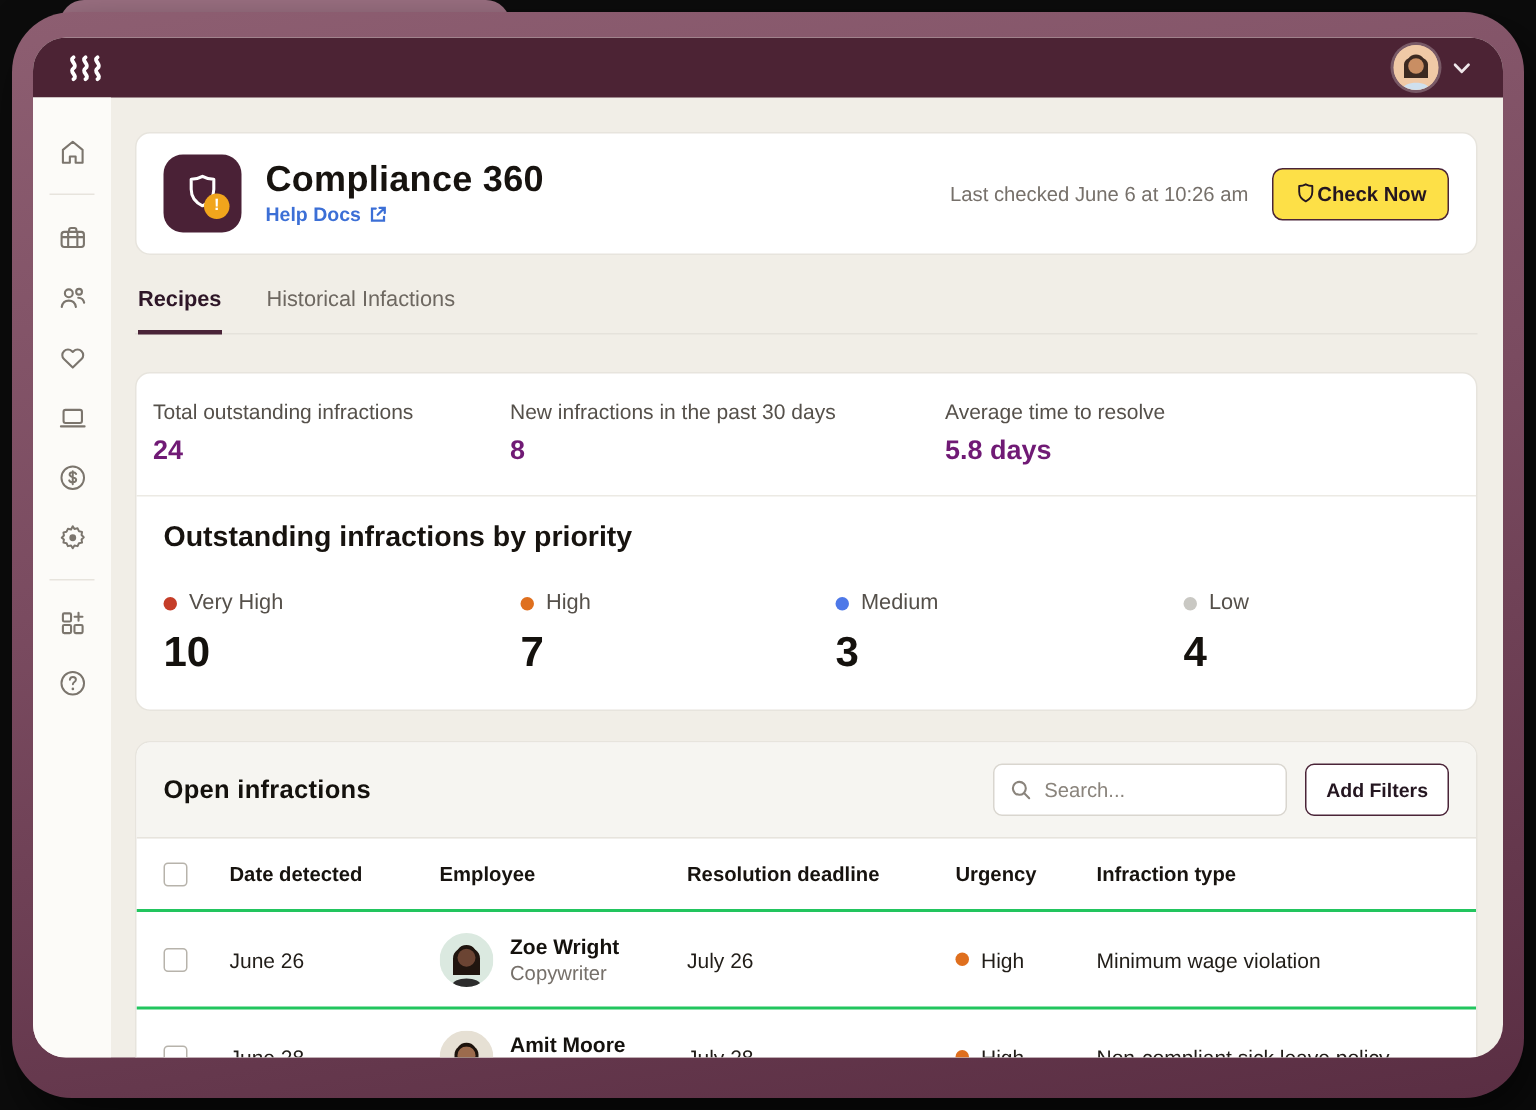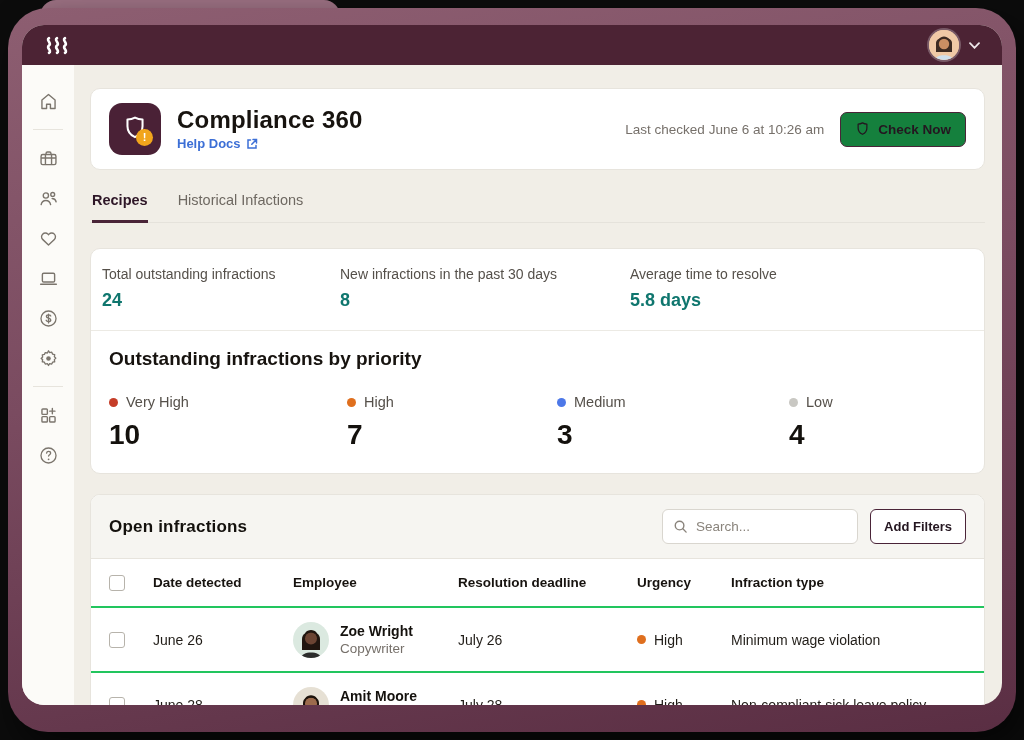--- a/index.html
+++ b/index.html
@@ -78,43 +78,43 @@
   }
   .title-block { flex:1; min-width:0; }
   .page-title { font-size:24px; font-weight:bold; color:#17130f; letter-spacing:.2px; }
   .help-link {
     display:inline-flex; align-items:center; gap:5px;
     color:#3c6fd6; font-size:13px; font-weight:bold; cursor:pointer; text-decoration:none;
   }
   .header-right { display:flex; align-items:center; gap:16px;justify-content:center; }
   .last-checked { color:#76706a; font-size:13.5px; }
   .btn-outline {
-    display:inline-flex; align-items:center; gap:8px;
-    background:#15803d; border:1.5px solid #4a2438; border-radius:7px;
+    display:inline-flex; align-items:center; 
+    background:#fde047; border:1.5px solid #4a2438; border-radius:7px;
     padding:8px 14px; font-size:13.5px; font-weight:bold; color:#241620;
     cursor:pointer; font-family:inherit;
   }
   
   .tabs {
     margin-top:22px; display:flex; gap:30px;
     border-bottom:1px solid #e5e2db; padding:0 2px;
   }
   .tab {
     font-size:14.5px; padding-bottom:12px; cursor:pointer; color:#6e6861;
     border-bottom:3px solid transparent; margin-bottom:-1px;
   }
   .tab.active { color:#2e1627; font-weight:bold; border-bottom-color:#4a2438; }
   
   .stats-card { margin-top:25px; }
   .stats-row {
     display:grid; grid-template-columns:238px 290px 1fr;
     padding:17px 18px 19px 11px;
   }
   .stat-label { color:#55504a; font-size:14px; }
-  .stat-value { margin-top:8px; font-size:18px; font-weight:bold; color:#0f766e; }
+  .stat-value { margin-top:8px; font-size:18px; font-weight:bold; color:#701a75; }
   .card-div { border-top:1px solid #eceae4; }
   .priority { padding:17px 18px 22px 18px; }
   .priority-title { font-size:19px; font-weight:bold; color:#17130f; }
   .priority-grid {
     margin-top:24px; display:grid; grid-template-columns:238px 210px 232px 1fr;
   }
   .pri-label { display:flex; align-items:center; gap:8px; color:#55504a; font-size:14.5px; }
   .dot { width:9px; height:9px; border-radius:50%; flex:0 0 9px; }
   .pri-value { margin-top:9px; font-size:28px; font-weight:bold; color:#14110d; }
   

